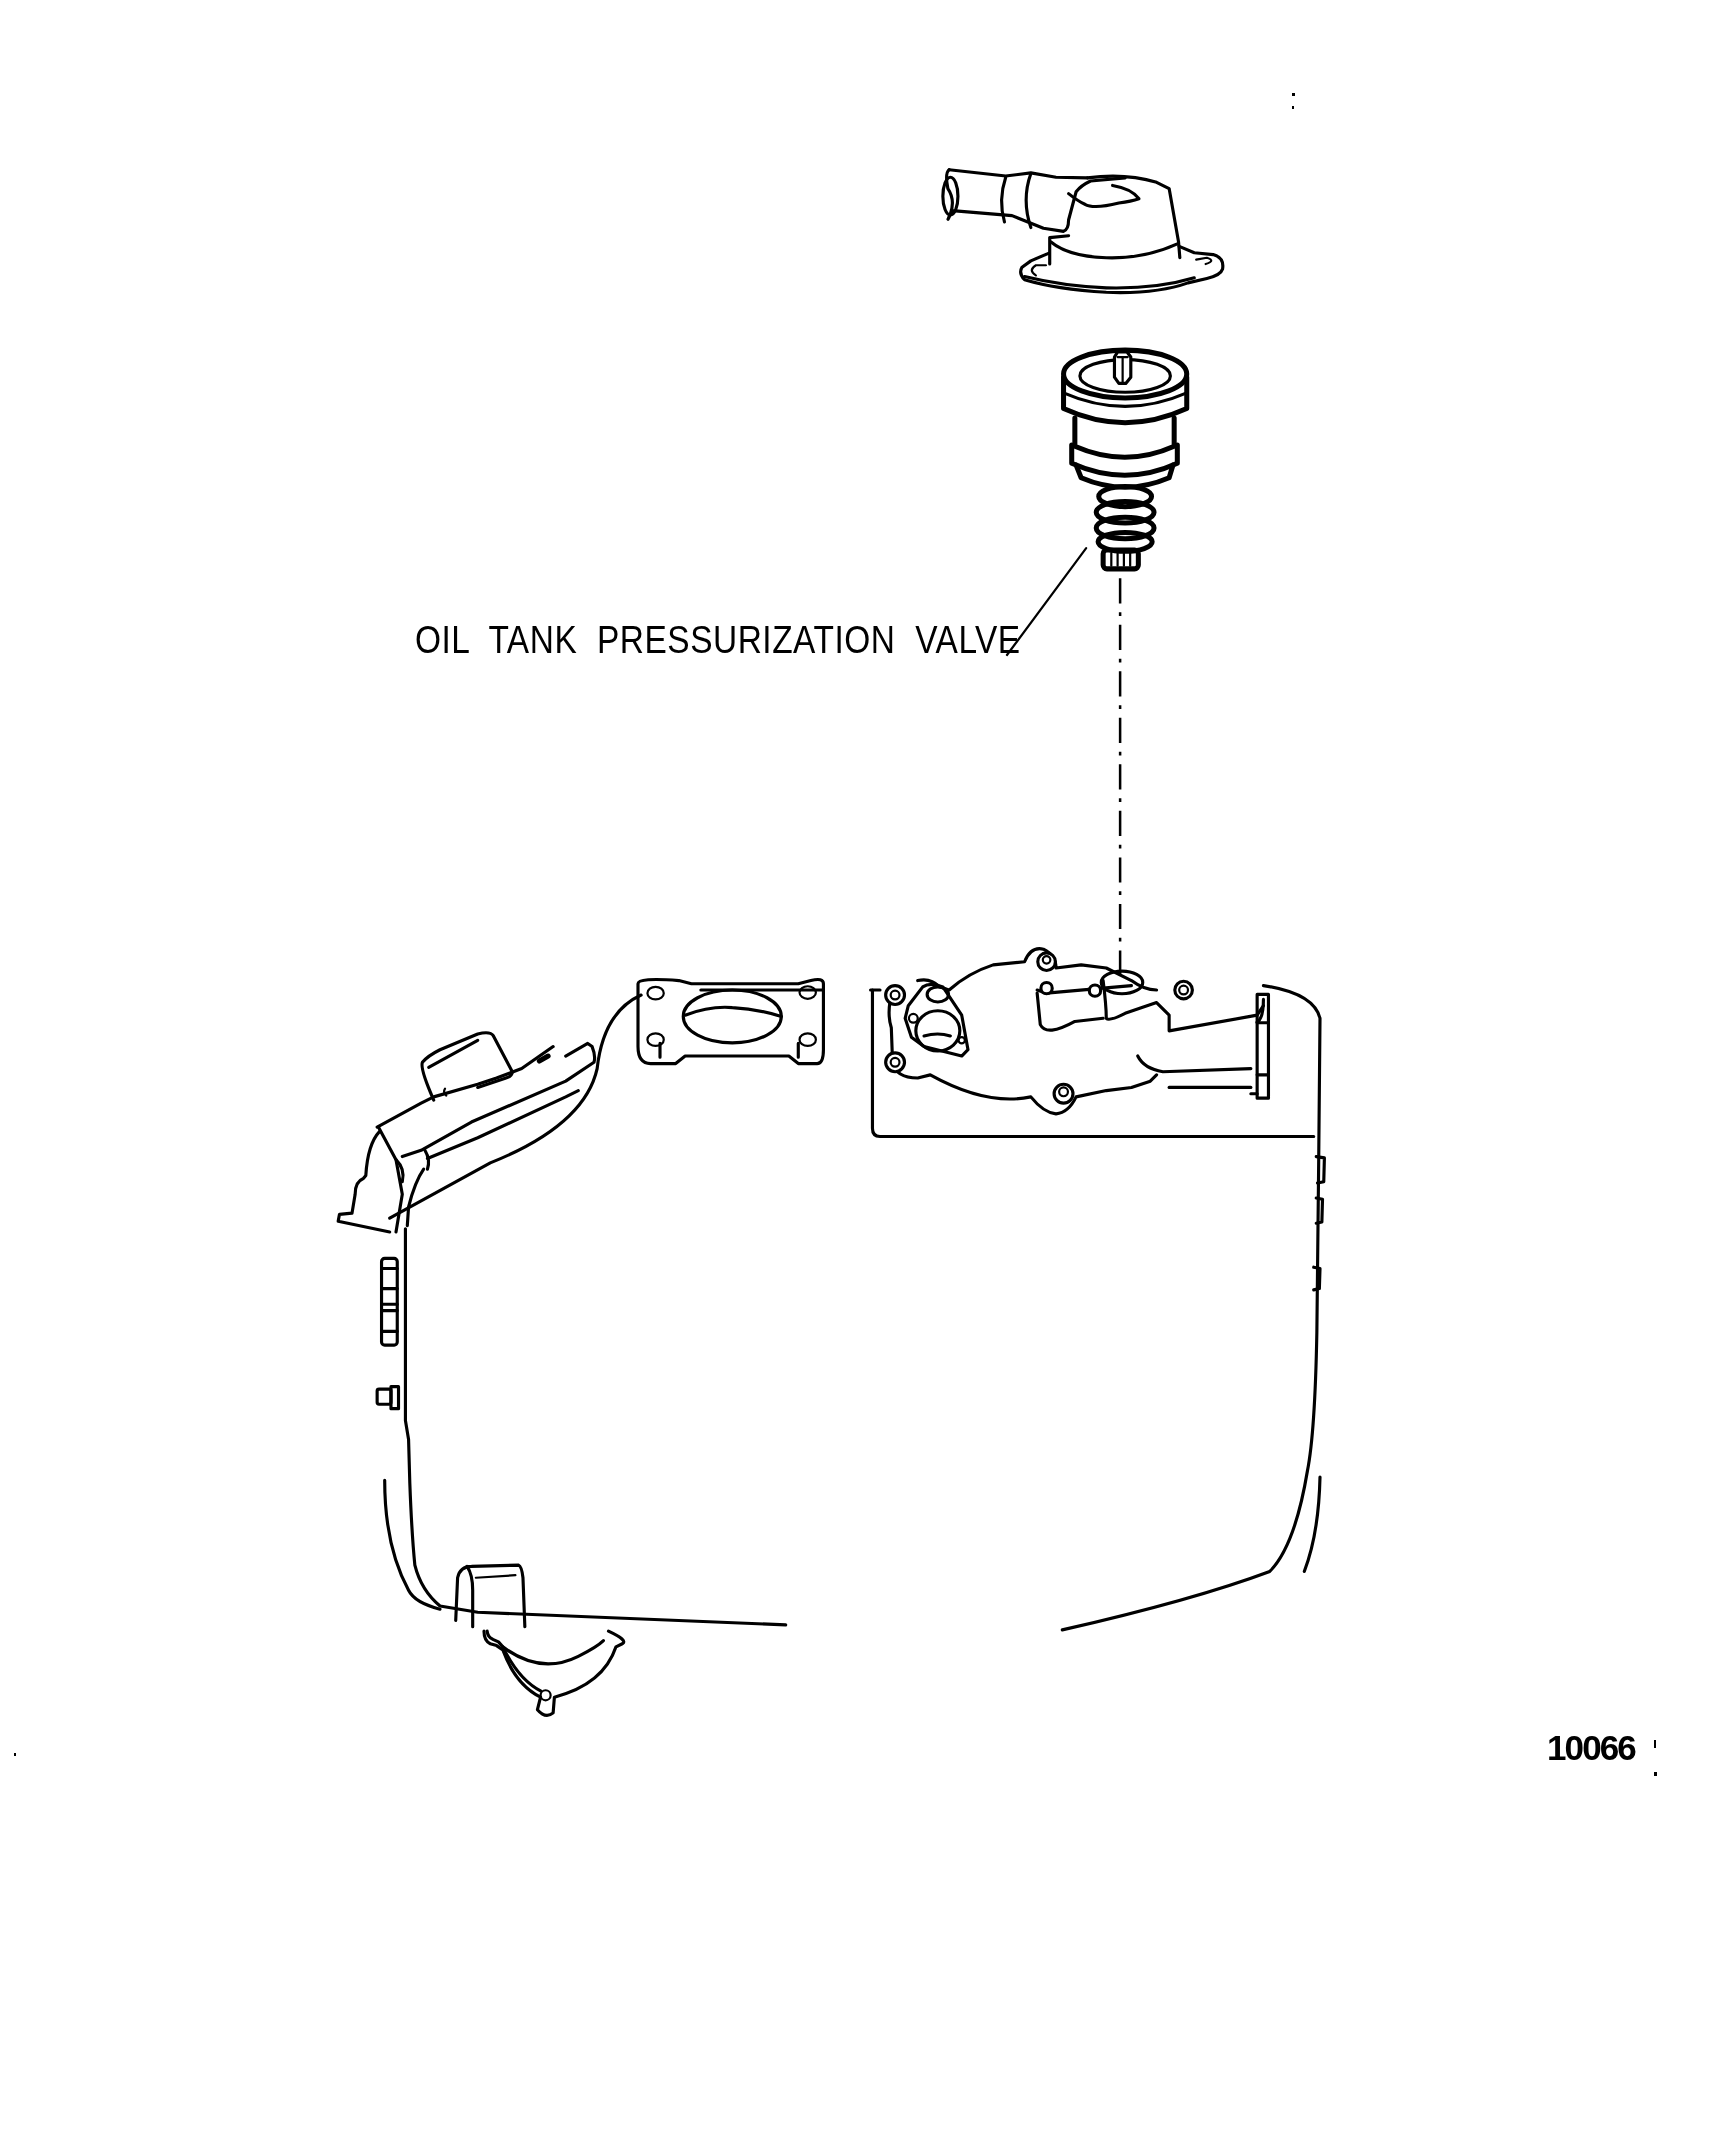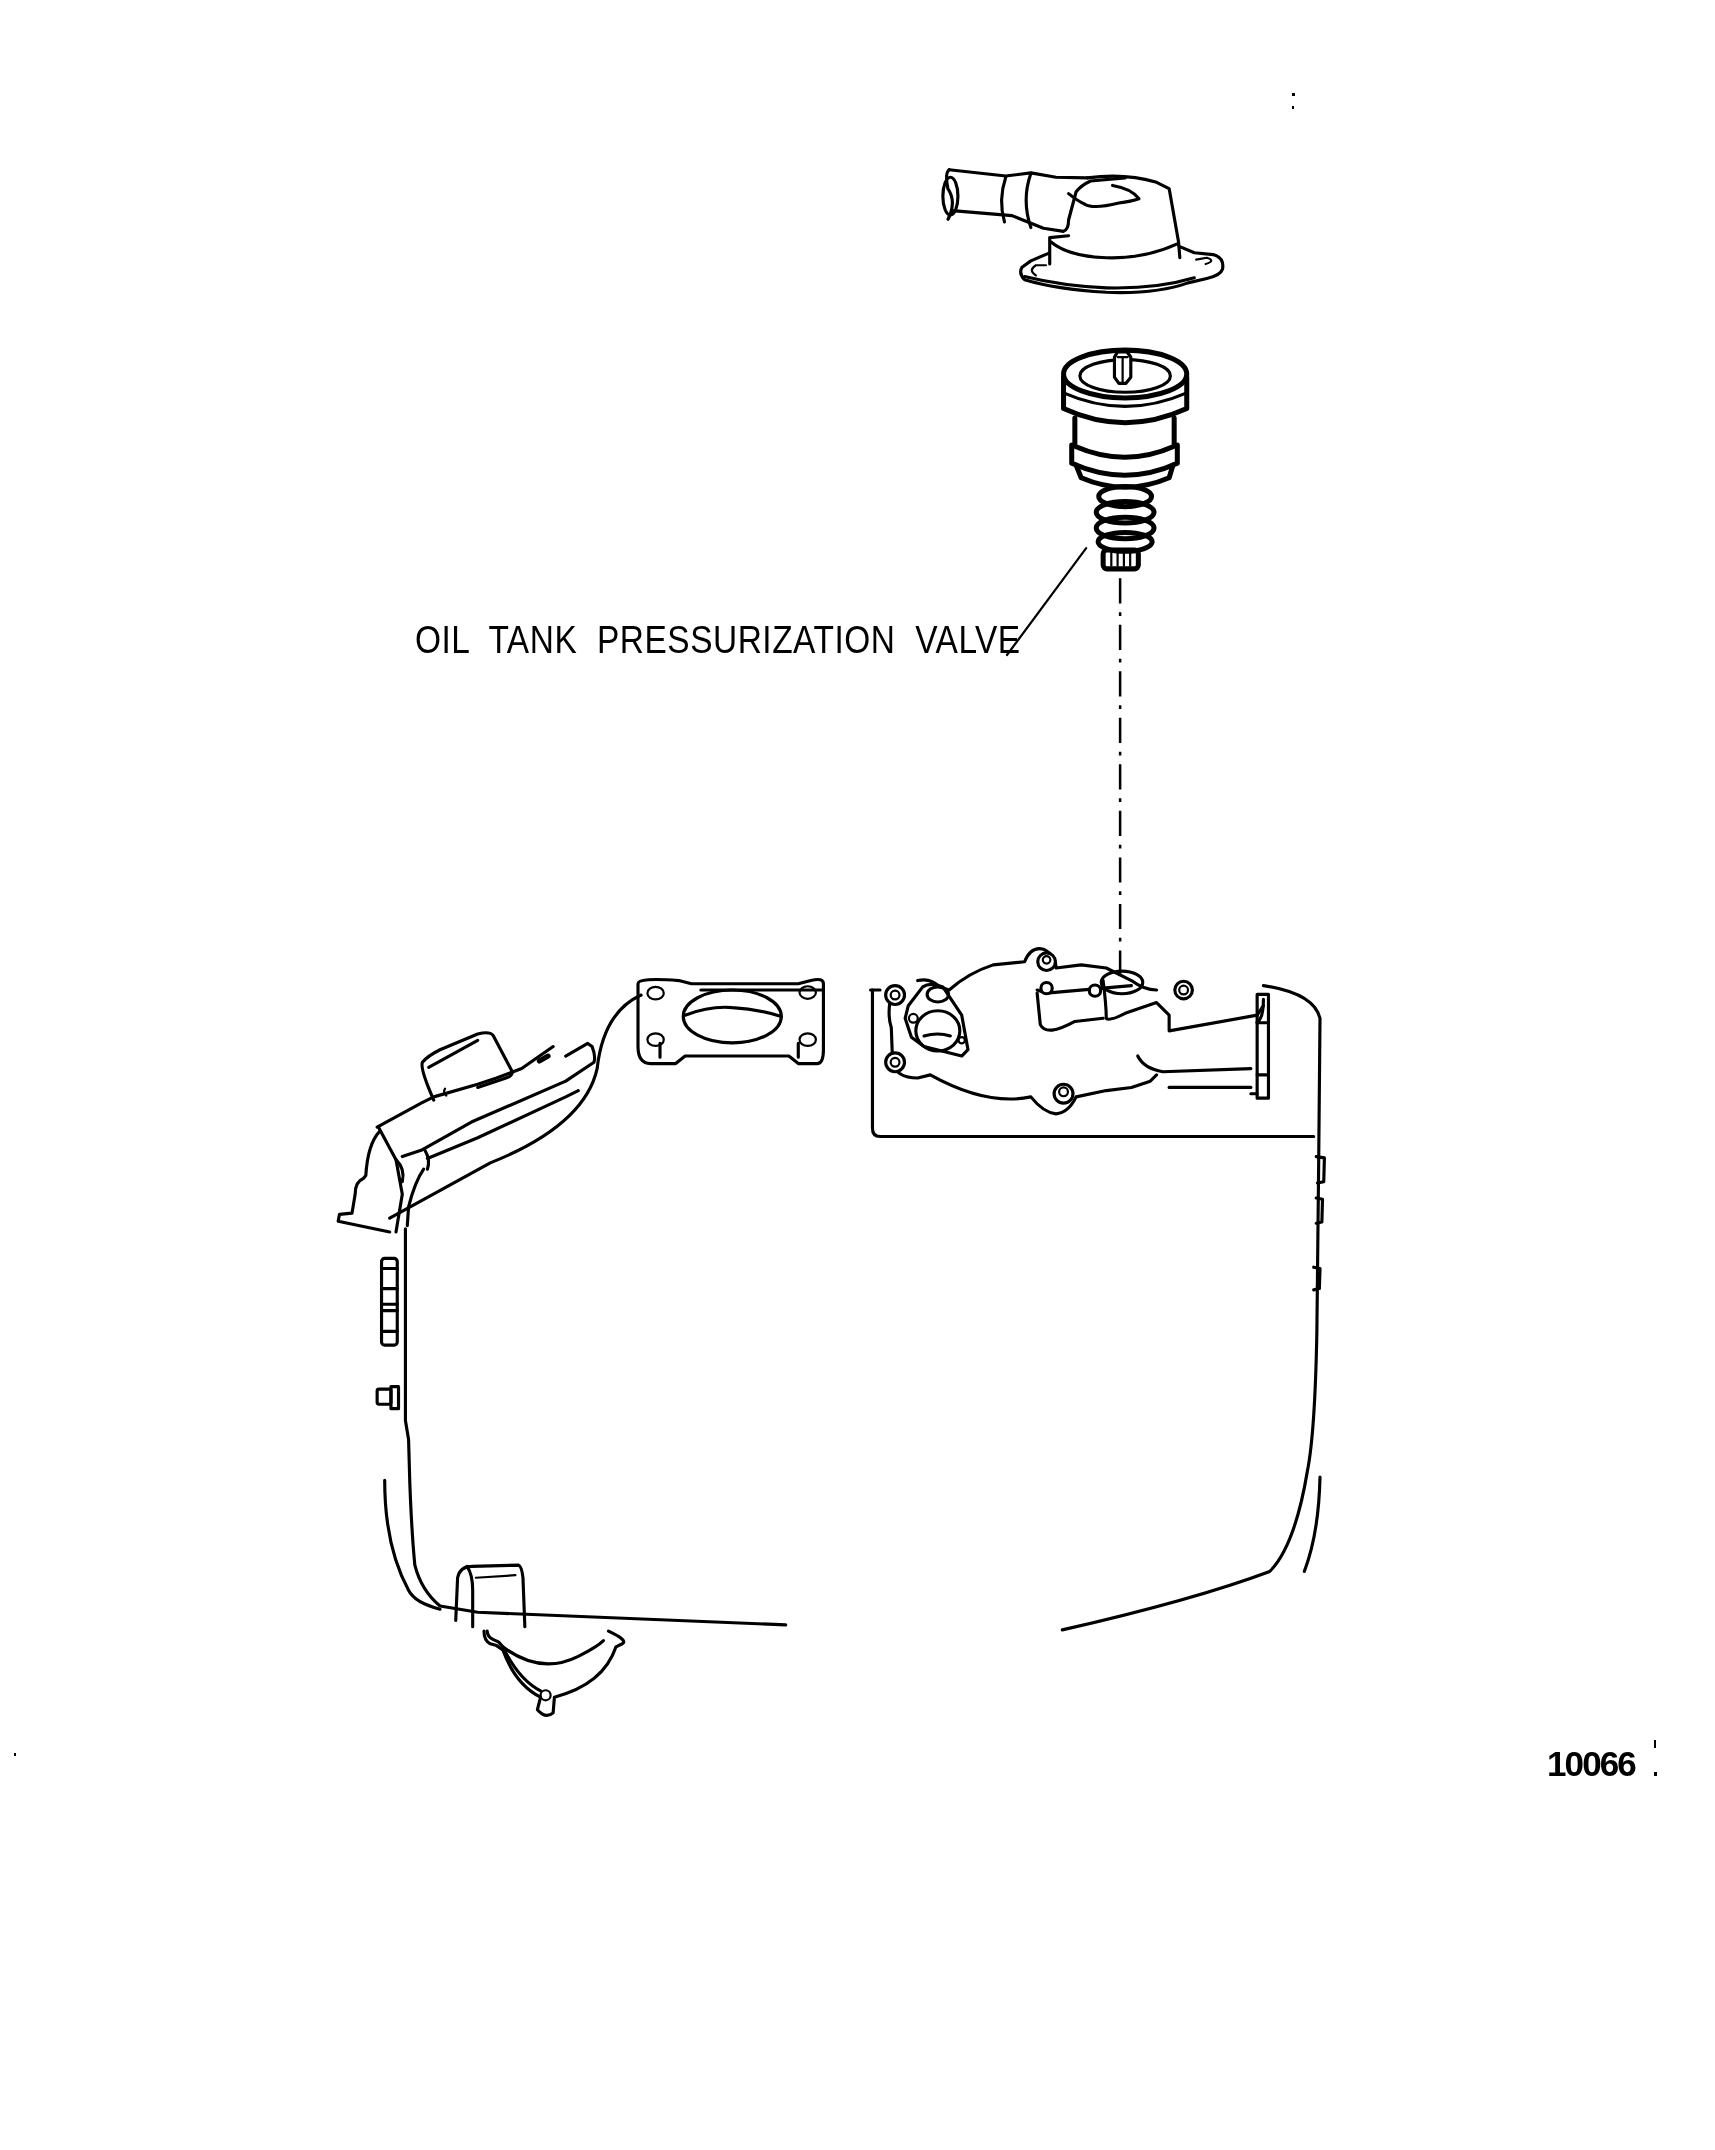--- a/index.html
+++ b/index.html
@@ -8,21 +8,21 @@
   #drawing { position: absolute; left: 0; top: 0; width: 1716px; height: 2151px; }
   .ln { fill: none; stroke: #000; stroke-width: 5; stroke-linecap: round; stroke-linejoin: round; }
   .thin { fill: none; stroke: #000; stroke-width: 3.5; stroke-linecap: round; stroke-linejoin: round; }
   .heavy { fill: none; stroke: #000; stroke-width: 8; stroke-linecap: round; stroke-linejoin: round; }
   .fillw { fill: #fff; stroke: #000; stroke-width: 5; stroke-linejoin: round; }
   .dash { fill: none; stroke: #000; stroke-width: 4; stroke-dasharray: 40 14 6 14; }
   .label { position: absolute; font-family: "Liberation Sans", sans-serif; color: #000;
            white-space: nowrap; font-weight: 400; }
   #callout-label { left: 415px; top: 619px; font-size: 38px; letter-spacing: 0.6px;
                    transform: scaleX(0.88); transform-origin: left top; word-spacing: 11.3px; }
-  #figure-number { left: 1547px; top: 1728px; font-size: 35px; font-weight: 700; letter-spacing: -1.9px; margin-top: 16px; }
+  #figure-number { left: 1547px; top: 1728px; font-size: 35px; font-weight: 700; letter-spacing: -1.9px; }
   .speck { position: absolute; background: #000; }
 </style>
 </head>
 <body>
 
 <svg id="drawing" viewBox="0 0 2730 3422" xmlns="http://www.w3.org/2000/svg">
 
   <g>
 
     <path class="ln" d="M1510 270 Q1503 275 1508 300 Q1520 318 1512 340 Q1503 360 1515 335 L1610 343 L1660 363 L1692 368 Q1700 365 1700 350 L1712 305 Q1720 295 1735 288 L1790 283"></path>

